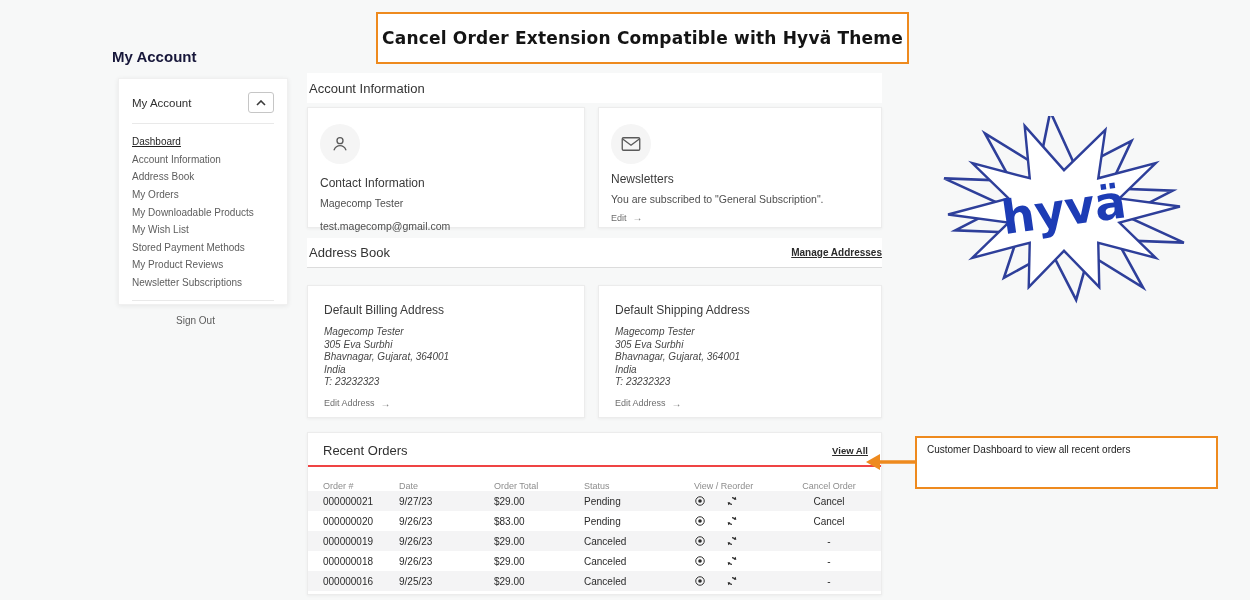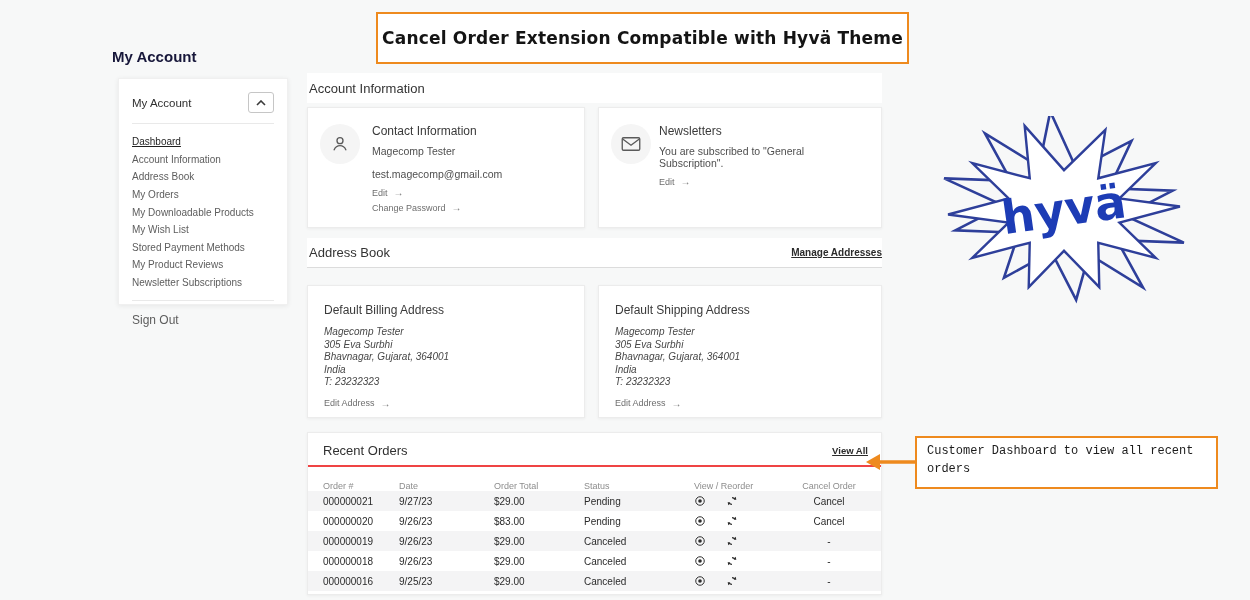--- a/index.html
+++ b/index.html
@@ -25,29 +25,29 @@
     background:#fff;border:1px solid #f0f0f0;box-shadow:0 1px 5px rgba(0,0,0,.07);
     padding:10px 13px 0 13px;
   }
   .sidebar-header{display:flex;justify-content:space-between;align-items:center;padding:3px 0 10px;border-bottom:1px solid #e9e9e9;}
   .sidebar-header-label{font-size:11.5px;color:#2f2f2f;}
   .chev-btn{width:24px;height:19px;border:1px solid #c6c6c6;border-radius:3px;background:#fff;display:flex;align-items:center;justify-content:center;cursor:pointer;}
   .nav{padding-top:9px;}
   .nav-item{display:block;font-size:10px;color:#5d5d5d;padding:3.3px 0;cursor:pointer;text-decoration:none;}
   .nav-item.active{color:#1f1f1f;text-decoration:underline;}
   .signout-wrap{border-top:1px solid #e9e9e9;margin-top:9px;padding-top:9px;}
-  .signout{font-size:12px;color:#5d5d5d;cursor:pointer;}
+  .signout{font-size:10px;color:#5d5d5d;cursor:pointer;margin-left:44px;}
   
   .sec-header{position:absolute;left:307px;width:575px;box-sizing:border-box;background:#fff;display:flex;align-items:center;justify-content:space-between;}
   .sec-header .sec-title{font-size:13px;color:#333;padding-left:2px;}
   #acct-header{top:73px;height:30px;}
   #addr-header{top:238px;height:30px;border-bottom:1px solid #dcdcdc;}
   .underline-link{font-size:10px;color:#2b2b2b;text-decoration:underline;cursor:pointer;font-weight:bold;}
   
-  .card{position:absolute;box-sizing:border-box;background:#fff;border:1px solid #ececec;box-shadow:0 1px 3px rgba(0,0,0,.05);}
+  .card{position:absolute;box-sizing:border-box;background:#fff;border:1px solid #ececec;box-shadow:0 1px 3px rgba(0,0,0,.05);flex-direction:column;}
   #contact-card{left:307px;top:107px;width:278px;height:121px;display:flex;padding:16px 12px;gap:12px;}
   #newsletter-card{left:598px;top:107px;width:284px;height:121px;display:flex;padding:16px 12px;gap:8px;}
   .avatar{width:40px;height:40px;border-radius:50%;background:#f5f5f5;display:flex;align-items:center;justify-content:center;flex:0 0 40px;}
   .card-title{font-size:12px;color:#3a3a3a;margin-bottom:7px;}
   .card-text{font-size:10.5px;color:#4f4f4f;}
   .mt10{margin-top:11px;}
   .link-row{font-size:9px;color:#6e6e6e;margin-top:7px;cursor:pointer;display:flex;align-items:center;gap:6px;}
   .link-row .arr{font-size:10px;color:#777;}
   #billing-card{left:307px;top:285px;width:278px;height:133px;padding:17px 16px;}
   #shipping-card{left:598px;top:285px;width:284px;height:133px;padding:17px 16px;}
@@ -71,21 +71,21 @@
   .trow.alt{background:#f4f4f5;}
   .ric{width:12px;height:12px;display:block;}
   .icon-btn{display:inline-flex;cursor:pointer;}
   .cancel-link{cursor:pointer;}
   
   .hyva-logo{position:absolute;left:938px;top:116px;width:252px;height:190px;}
   
   .annotation{
     position:absolute;left:915px;top:436px;width:303px;height:53px;box-sizing:border-box;
     background:#fff;border:2px solid #ee8a1e;padding:5px 10px;
-    font-family:Liberation Mono, monospace;font-size:12px;color:#1b1b1b;line-height:1.48;
+    font-family:Liberation Sans, sans-serif;font-size:10px;color:#1b1b1b;line-height:1.48;
   }
   .annot-arrow{position:absolute;left:866px;top:451px;width:50px;height:22px;}
 </style>
 </head>
 <body>
 
 <div class="banner">
   <span>Cancel Order Extension Compatible with Hyvä Theme</span>
 </div>
 

